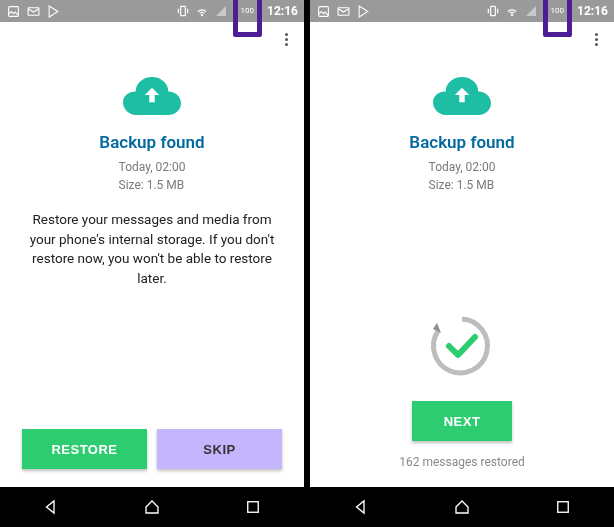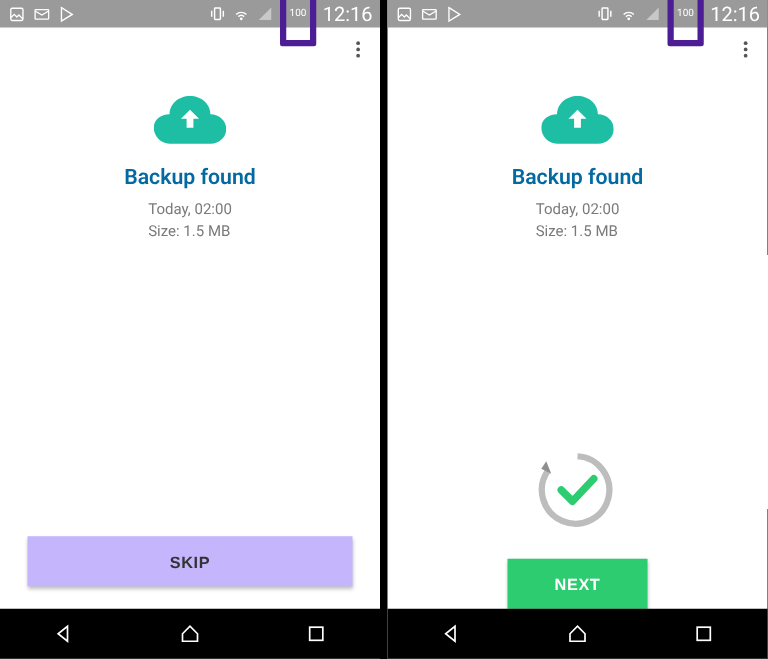--- a/index.html
+++ b/index.html
@@ -39,21 +39,21 @@
   .ic { width: 14px; height: 14px; display: inline-flex; align-items: center; justify-content: center; }
   .battery-box {
     border: 5px solid #4c1d95;
     border-radius: 2px;
     padding: 16px 3px;
     font-size: 8px;
     line-height: 10px;
     display: flex;
     align-items: center;
   }
-  .clock { font-size: 16px; font-weight: 400; }
+  .clock { font-size: 12px; font-weight: 700; }
 
   .appbar {
     height: 34px;
     display: flex;
     justify-content: flex-end;
     align-items: center;
     padding: 0 10px;
   }
   .more-dots {
     display: flex;
@@ -122,21 +122,21 @@
     box-shadow: 0 2px 3px rgba(0,0,0,0.25);
   }
 
   .success-wrap {
     margin-top: auto;
     display: flex;
     flex-direction: column;
     align-items: center;
   }
   .btn-next {
-    width: 112px;
+    width: 100px;
     height: 40px;
     background: #2ecc71;
     color: #fff;
     border: none;
     font-size: 13px;
     font-weight: 700;
     letter-spacing: 0.5px;
     margin-top: 16px;
     box-shadow: 0 2px 3px rgba(0,0,0,0.25);
     cursor: pointer;
@@ -216,23 +216,25 @@
       <svg width="58" height="42" viewBox="0 0 64 44">
         <path d="M50 18c0-9-8-16-18-16S14 9 14 18C6 18 0 23 0 30s6 14 14 14h36c8 0 14-6 14-13s-6-13-14-13z" fill="#1ebea5"></path>
         <path d="M32 14l-8 8h5v8h6v-8h5z" fill="#fff"></path>
       </svg>
     </div>
     <div class="title">Backup found</div>
     <div class="meta">
       <div>Today, 02:00</div>
       <div>Size: 1.5 MB</div>
     </div>
+    <div class="desc">Restore your messages and media from your phone's internal storage. If you don't restore now, you won't be able to restore later.</div>
   </div>
 
   <div class="bottom-row">
+    <button class="btn btn-green">RESTORE</button>
     <button class="btn btn-white">SKIP</button>
   </div>
 
   <div class="navbar">
     <div class="nav-btn">
       <svg width="18" height="18" viewBox="0 0 24 24">
           <path d="M16 4v16L6 12z" fill="none" stroke="#fff" stroke-width="1.8"></path>
         </svg>
     </div>
     <div class="nav-btn">
@@ -314,20 +316,21 @@
 
     <div class="success-wrap">
       <div>
         <svg width="70" height="70" viewBox="0 0 70 70">
           <path d="M35 8 A27 27 0 1 1 11 20" fill="none" stroke="#bdbdbd" stroke-width="5"></path>
           <path d="M6 18 L14 22 L10 12 Z" fill="#8f8f8f"></path>
           <path d="M22 35 l9 9 l17 -18" fill="none" stroke="#2ecc71" stroke-width="6" stroke-linecap="round" stroke-linejoin="round"></path>
         </svg>
       </div>
       <button class="btn-next">NEXT</button>
+      <div class="restored-msg">162 messages restored</div>
     </div>
   </div>
 
   <div class="navbar">
     <div class="nav-btn">
       <svg width="18" height="18" viewBox="0 0 24 24">
           <path d="M16 4v16L6 12z" fill="none" stroke="#fff" stroke-width="1.8"></path>
         </svg>
     </div>
     <div class="nav-btn">

